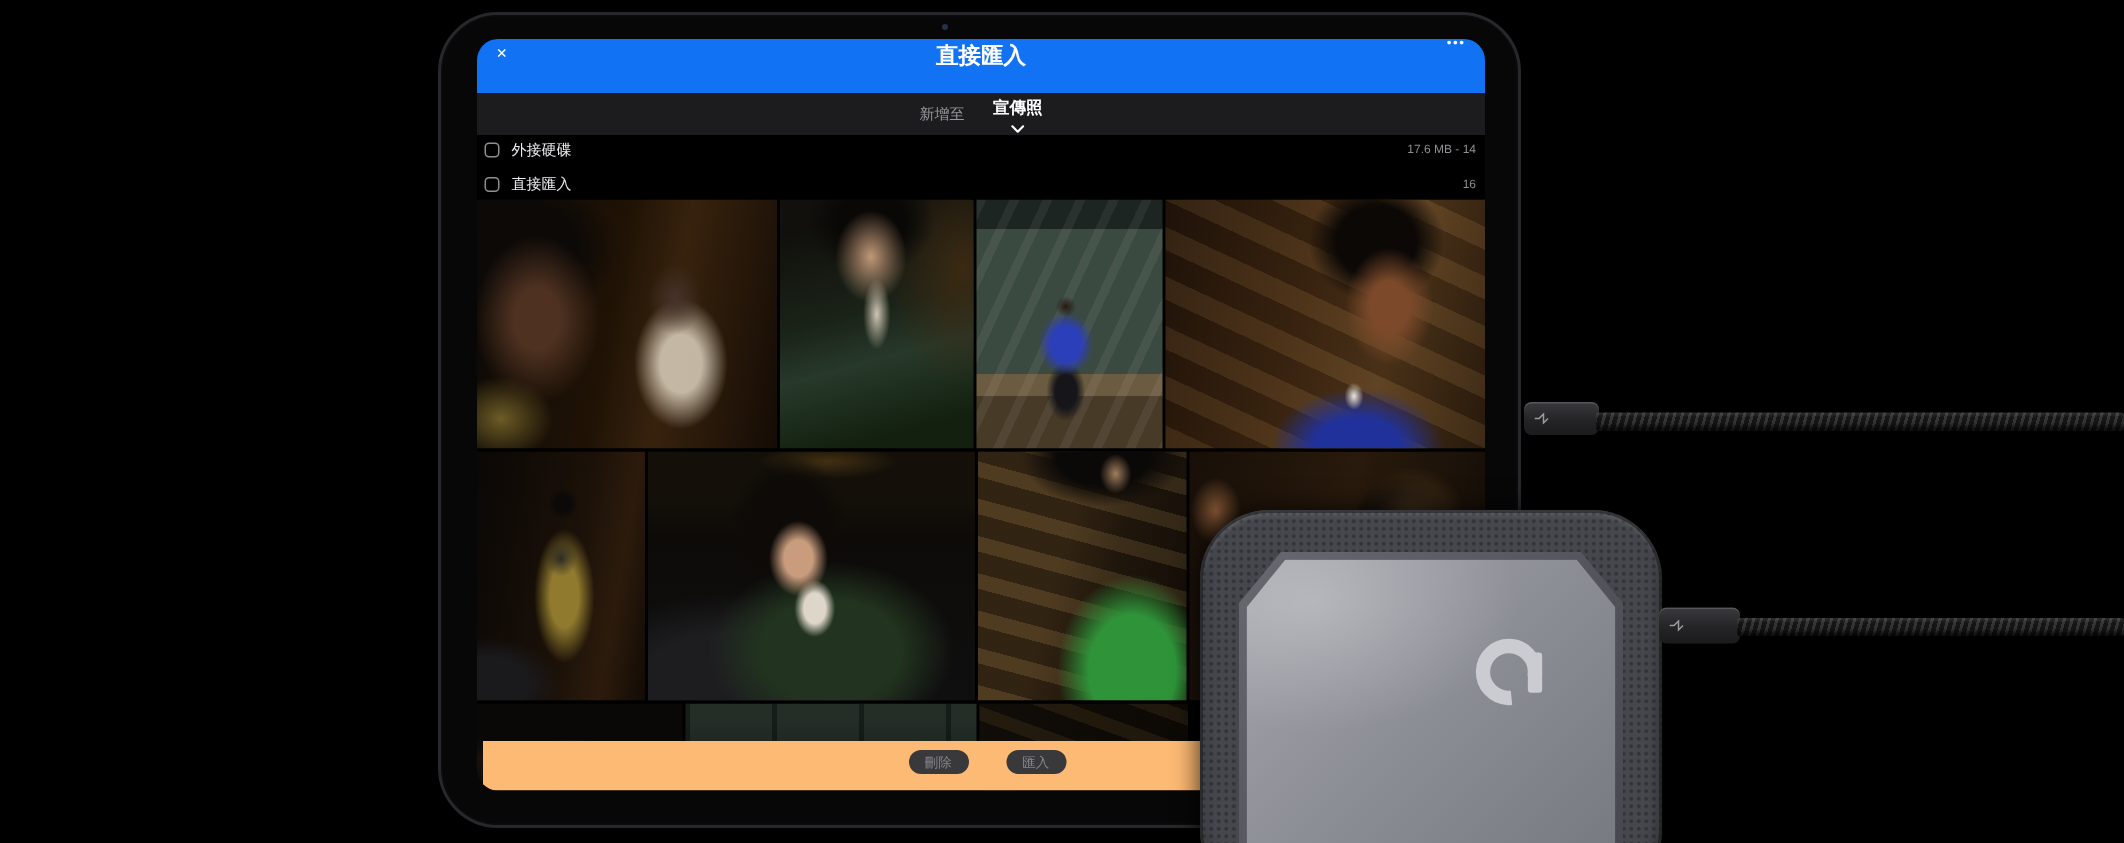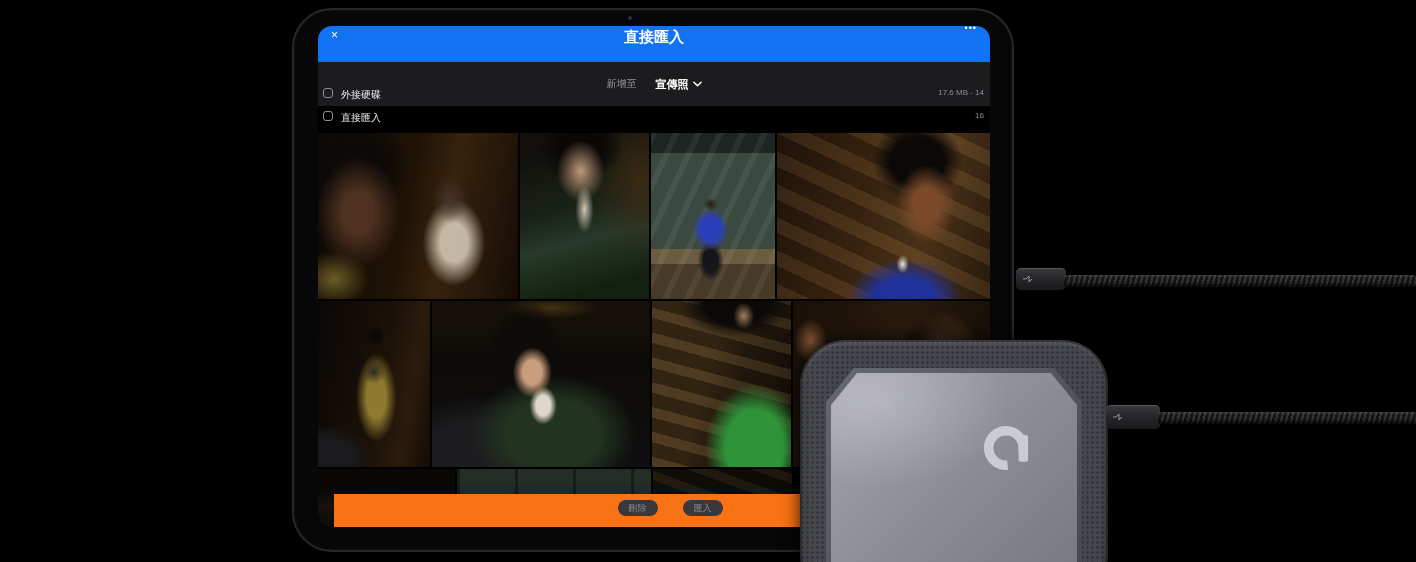--- a/index.html
+++ b/index.html
@@ -29,30 +29,30 @@
   .battery::after{content:"";position:absolute;right:-3px;top:2px;width:2px;height:3px;
         background:rgba(255,255,255,.85);border-radius:0 1px 1px 0;}
   .nav-row{position:relative;height:20px;}
   .nav-close{position:absolute;left:13px;top:1px;background:none;border:none;color:#fff;
         font-size:12px;line-height:16px;padding:0;cursor:pointer;font-family:inherit;}
   .nav-title{position:absolute;left:0;right:0;top:2px;text-align:center;font-size:15px;font-weight:700;}
   .nav-more{position:absolute;right:13px;top:-3px;background:none;border:none;color:#fff;
         font-size:9px;letter-spacing:1px;padding:0;cursor:pointer;font-family:inherit;}
 
   
-  .toolbar{position:absolute;left:0;top:36px;width:100%;height:44px;background:#1c1c1e;
+  .toolbar{position:absolute;left:0;top:36px;width:100%;height:28px;background:#1c1c1e;
         display:flex;align-items:center;justify-content:center;gap:19px;}
   .toolbar .prefix{color:#98989d;font-size:10px;}
   .album-btn{display:flex;align-items:center;gap:4px;background:none;border:none;padding:0;
-        color:#fff;font-size:11px;font-weight:700;cursor:pointer;font-family:inherit;}
+        color:#fff;font-size:11px;font-weight:700;cursor:pointer;font-family:inherit;flex-direction:column;}
   .chev{width:9px;height:6px;}
 
   
   .source-list{position:absolute;left:0;top:62px;width:100%;}
-  .src-row{display:flex;height:23px;padding:0 6px 0 5px;cursor:pointer;}
+  .src-row{display:flex;align-items:center;height:23px;padding:0 6px 0 5px;cursor:pointer;}
   .checkbox{width:10px;height:10px;border:1.3px solid #8e8e93;border-radius:3px;
         box-sizing:border-box;margin-right:8px;flex:none;}
   .src-label{color:#ebebf0;font-size:10px;}
   .src-meta{margin-left:auto;color:#8e8e93;font-size:8px;}
 
   
   .grid{position:absolute;left:0;top:107px;width:672px;display:flex;flex-direction:column;gap:2px;}
   .grid-row{display:flex;gap:2px;}
   .tile{height:100%;flex:none;}
   .grid-row{overflow:hidden;}
@@ -112,21 +112,21 @@
     radial-gradient(58px 24px at 46% 72%,#96664a 0 38%,rgba(150,102,74,0) 74%),
     linear-gradient(180deg,#0a0807 0 42%,#19110b 62%,#0c0a08);}
   .t-r3c2{background:
     repeating-linear-gradient(90deg,rgba(0,0,0,.38) 0 3px,rgba(0,0,0,0) 3px 58px),
     linear-gradient(180deg,#242e27 0 20%,#1b241e 60%,#141b16);}
   .t-r3c3{background:
     repeating-linear-gradient(20deg,rgba(118,88,40,.14) 0 9px,rgba(0,0,0,.25) 9px 22px),
     linear-gradient(120deg,#16110a,#100c07);}
 
   
-  .footer{position:absolute;left:16px;bottom:0;width:100%;height:33px;background:#f97316;
+  .footer{position:absolute;left:4px;bottom:0;width:100%;height:33px;background:#fdba74;
         display:flex;justify-content:center;align-items:flex-start;gap:25px;padding-top:6px;
         box-sizing:border-box;}
   .pill-btn{height:16px;padding:0 11px;border:none;border-radius:8px;background:#39393b;
         color:#87878c;font-size:9px;line-height:16px;cursor:pointer;font-family:inherit;}
 
   
   .cable{position:absolute;z-index:4;}
   .connector{position:absolute;background:linear-gradient(180deg,#3a3a3e,#242426 55%,#1b1b1d);
         border-radius:5px;box-shadow:inset 0 1px 0 rgba(255,255,255,.16);}
   .connector .tb-logo{position:absolute;left:7px;top:50%;transform:translateY(-50%);width:10px;height:8px;opacity:.8;}

